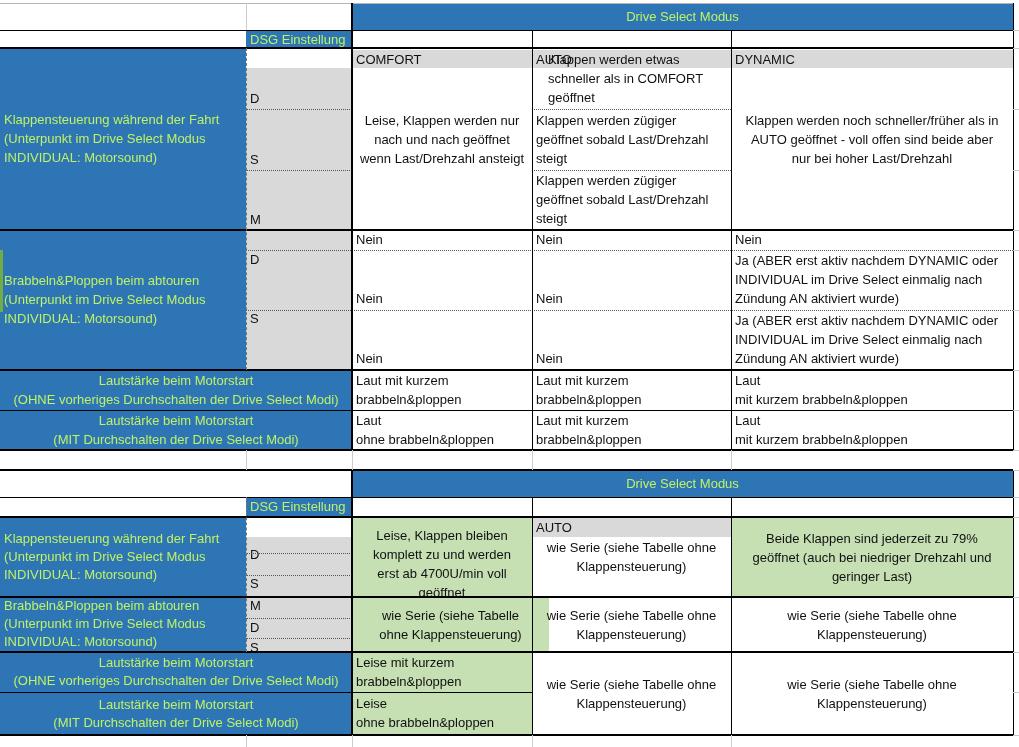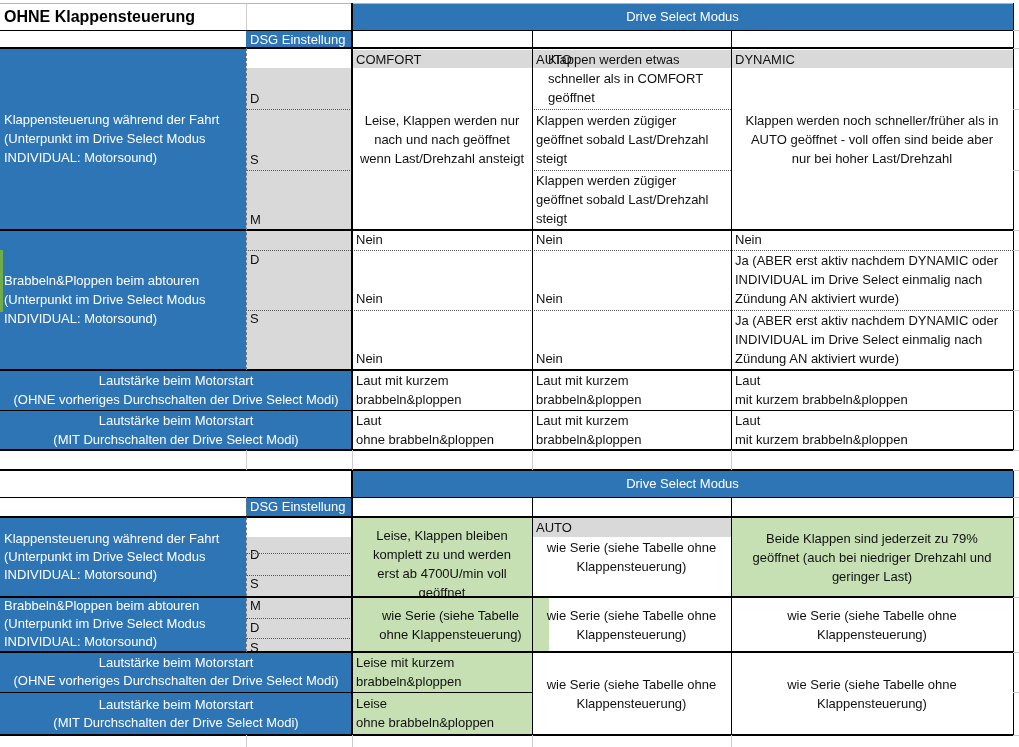--- a/index.html
+++ b/index.html
@@ -1,40 +1,39 @@
 <!DOCTYPE html>
 <html><head>
 <meta charset="utf-8">
 <style>
   html,body{margin:0;padding:0;background:#fff;}
   #sheet{position:relative;width:1019px;height:747px;background:#ffffff;overflow:hidden;
          font-family:"Liberation Sans",sans-serif;font-size:13px;color:#111;}
   .cell{position:absolute;box-sizing:border-box;display:flex;overflow:hidden;
         white-space:pre-line;line-height:19px;align-items:center;}
-  .blue{background:#2e75b6;color:#ffffff;}
+  .blue{background:#2e75b6;color:#bef264;}
   .gray{background:#d9d9d9;margin-top:20px;}
   .green{background:#a9d18e;}
   .lgreen{background:#c6e0b4;}
   .hc{justify-content:center;text-align:center;}
   .vb{align-items:flex-end;}
   .left{padding:1px 3px 2px 4px;}
   .title{font-weight:bold;font-size:16px;color:#000;}
   .hdr{padding-left:4px;font-size:13px;}
   .lh18{line-height:18px;}
   .lh17{line-height:17px;}
   .line{position:absolute;}
   .dot{border-top:1px dotted #555;height:0;}
   .dash{border-left:1px dashed #777;width:0;}
 </style>
 </head>
 <body>
 
 <div id="sheet">
 
-  <div class="cell title left" style="left:0;top:3px;width:246px;height:27px;">OHNE Klappensteuerung</div>
   <div class="cell blue hc" style="left:352px;top:3px;width:661px;height:27px;">Drive Select Modus</div>
 
   <div class="cell blue hdr" style="left:246px;top:30px;width:106px;height:18px;line-height:17px;">DSG Einstellung</div>
   <div class="cell gray hdr" style="left:352px;top:30px;width:180px;height:18px;">COMFORT</div>
   <div class="cell gray hdr" style="left:532px;top:30px;width:199px;height:18px;">AUTO</div>
   <div class="cell gray hdr" style="left:731px;top:30px;width:282px;height:18px;">DYNAMIC</div>
 
   <div class="cell blue left" style="left:0;top:48px;width:246px;height:182px;">Klappensteuerung während der Fahrt
 (Unterpunkt im Drive Select Modus
 INDIVIDUAL: Motorsound)</div>

